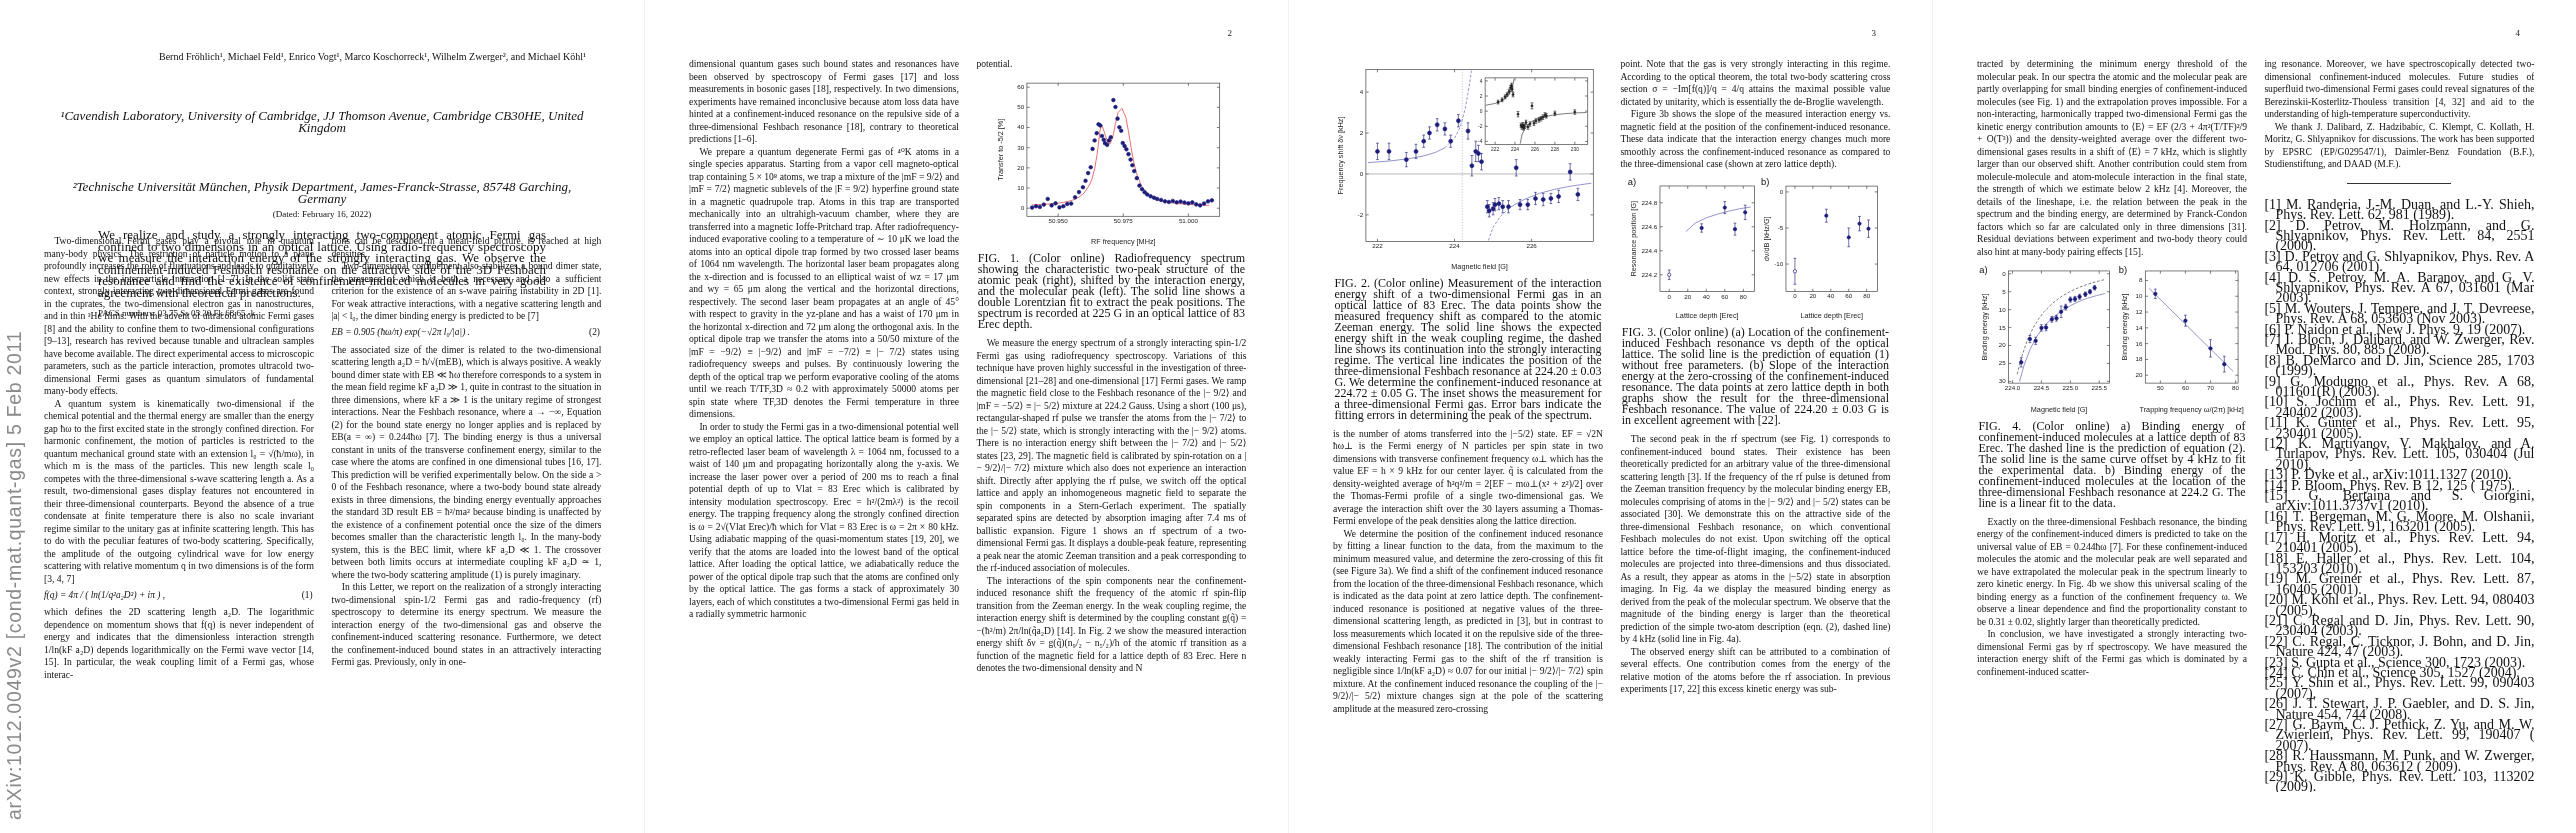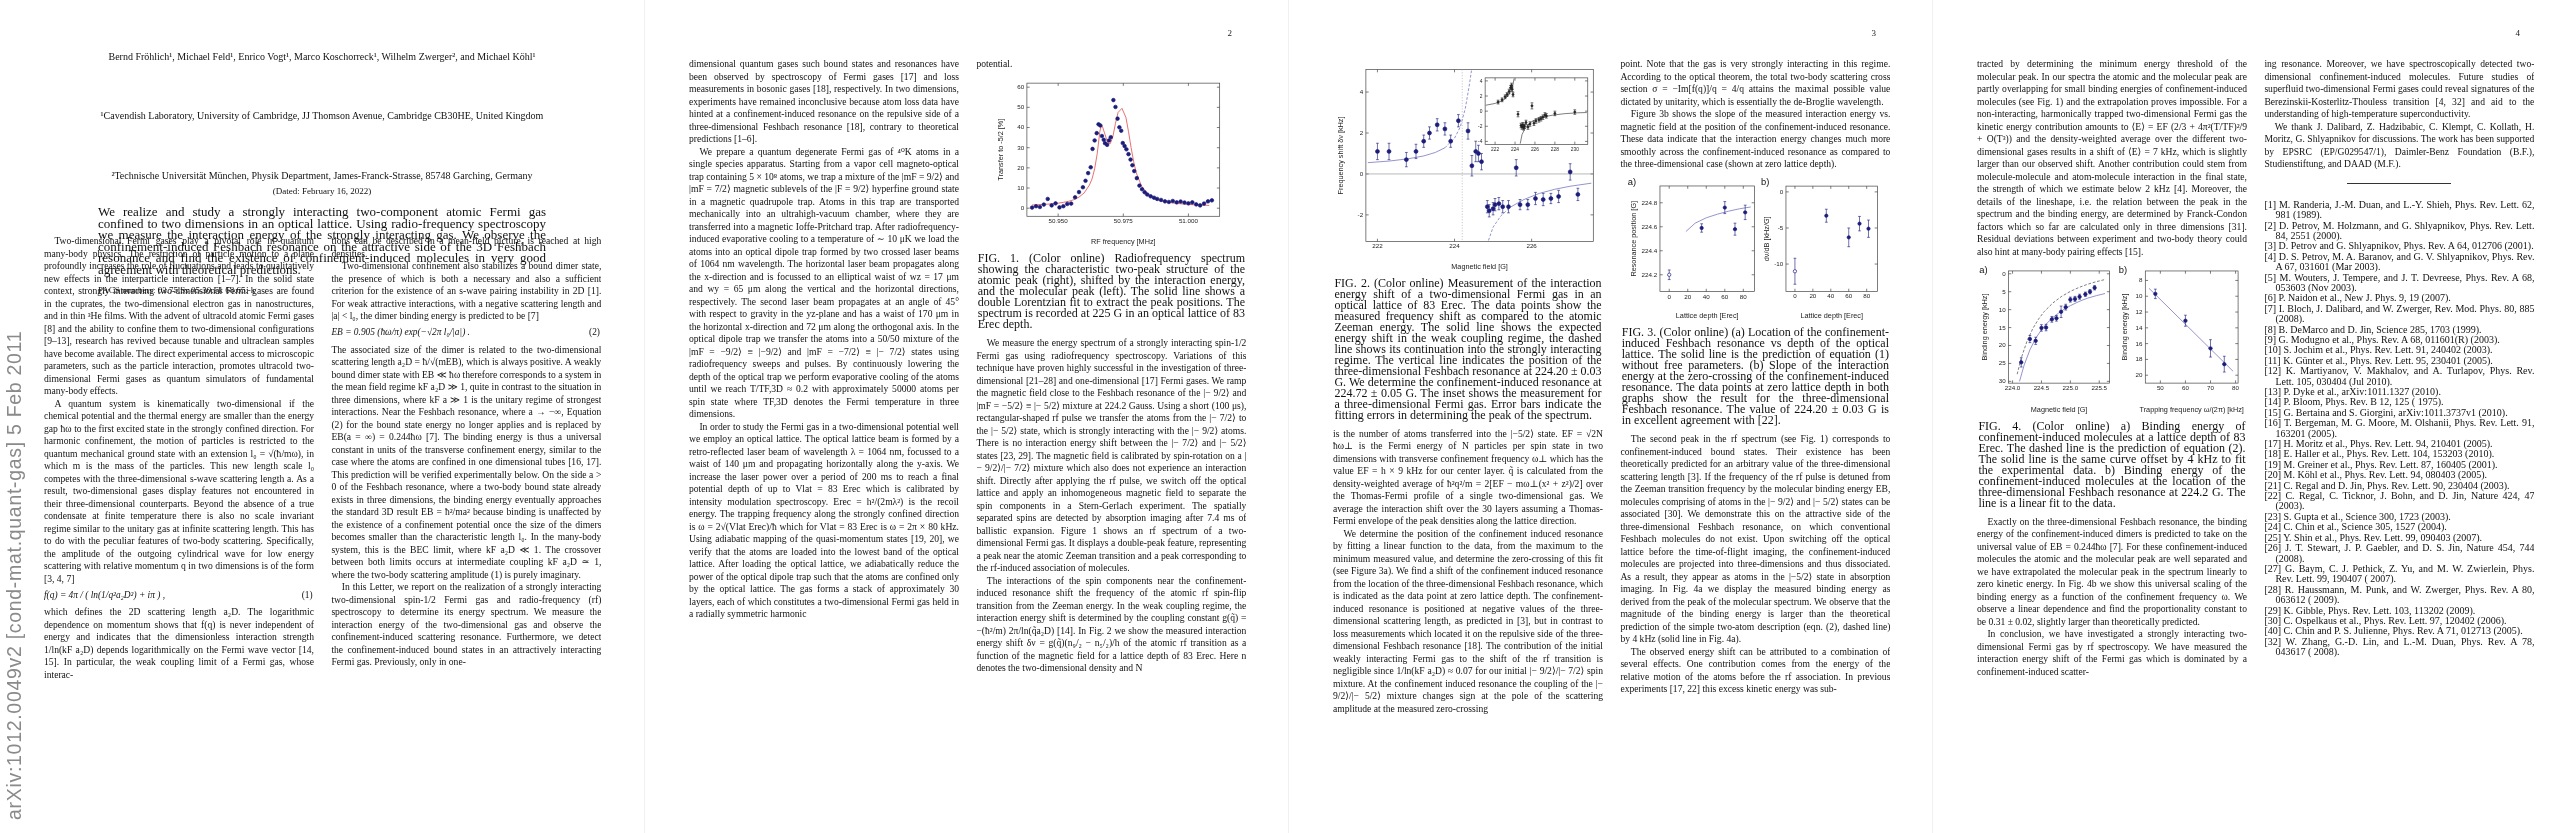--- a/index.html
+++ b/index.html
@@ -9,38 +9,38 @@
   .page + .page{border-left:0.7px solid #f0f0f0;box-sizing:border-box;}
   .pnum{position:absolute;top:28px;right:56px;font-size:9px;color:#222;}
   
   .banner{position:absolute;left:2.8px;top:118px;height:702px;width:38px;
           writing-mode:vertical-rl;transform:rotate(180deg);
           font-family:"Liberation Sans","DejaVu Sans",sans-serif;
           font-size:19.5px;color:#8a8a8a;letter-spacing:0.7px;white-space:nowrap;}
   
   .front{position:absolute;top:51px;left:58px;right:58px;text-align:center;}
   .title{font-size:13.2px;font-weight:bold;line-height:16.7px;margin:0 7px 9.7px;}
-  .authors{font-size:10px;margin-bottom:3.5px;}
-  .affil{font-size:10px;line-height:11.5px;margin-top:48px;}
+  .authors{font-size:10px;margin-bottom:3.5px;text-align:right;}
+  .affil{font-size:13px;font-style:italic;line-height:11.5px;margin-top:48px;}
   .dated{font-size:9px;margin-top:4.9px;}
   .abstract{margin:10.4px 40px 0;text-align:justify;font-size:13px;line-height:11.5px;}
   .pacs{margin:9.7px 40px 0;text-align:left;font-size:9px;font-family:Liberation Serif, serif;}
   
   .cols{position:absolute;left:44px;right:44px;display:flex;gap:17.4px;align-items:flex-start;}
   .page--first .cols{top:235px;height:536px;}
   .page--plain .cols{top:58px;height:734px;}
   .col{width:270px;flex:0 0 270px;height:100%;overflow:hidden;}
   .para{font-size:9.6px;line-height:12.5px;text-align:justify;margin:0;text-indent:10.4px;}
   .noind{text-indent:0;}
   .eq{position:relative;text-align:left;margin:4.9px 0 6.3px;font-size:9.4px;}
   .eqb{font-style:italic;}
   .eqn{position:absolute;right:1.4px;top:0;font-style:normal;}
   .cap{font-size:12px;line-height:11px;text-align:justify;margin:4.2px 1.4px 7px;}
   .refrule{width:104px;height:1.4px;background:#333;margin:12.5px auto 15.3px;}
-  .ref{font-size:10px;line-height:10.4px;margin:0;padding-left:11px;text-indent:-11px;text-align:justify;}
+  .ref{font-size:14px;line-height:10.4px;margin:0;padding-left:11px;text-indent:-11px;text-align:justify;}
   
   .figrow{display:flex;justify-content:center;gap:1.4px;margin:5.6px 0 2.8px;}
   .panel{position:relative;}
   .plab{position:absolute;top:0px;left:0px;font-size:9.4px;font-family:"Liberation Sans",sans-serif;}
   .plot text{font-family:"Liberation Sans","DejaVu Sans",sans-serif;font-size:9px;fill:#222;}
   .plot .axl{font-size:10.5px;}
   svg.small text{font-size:7px;}
 </style>
 </head>
 <body>

